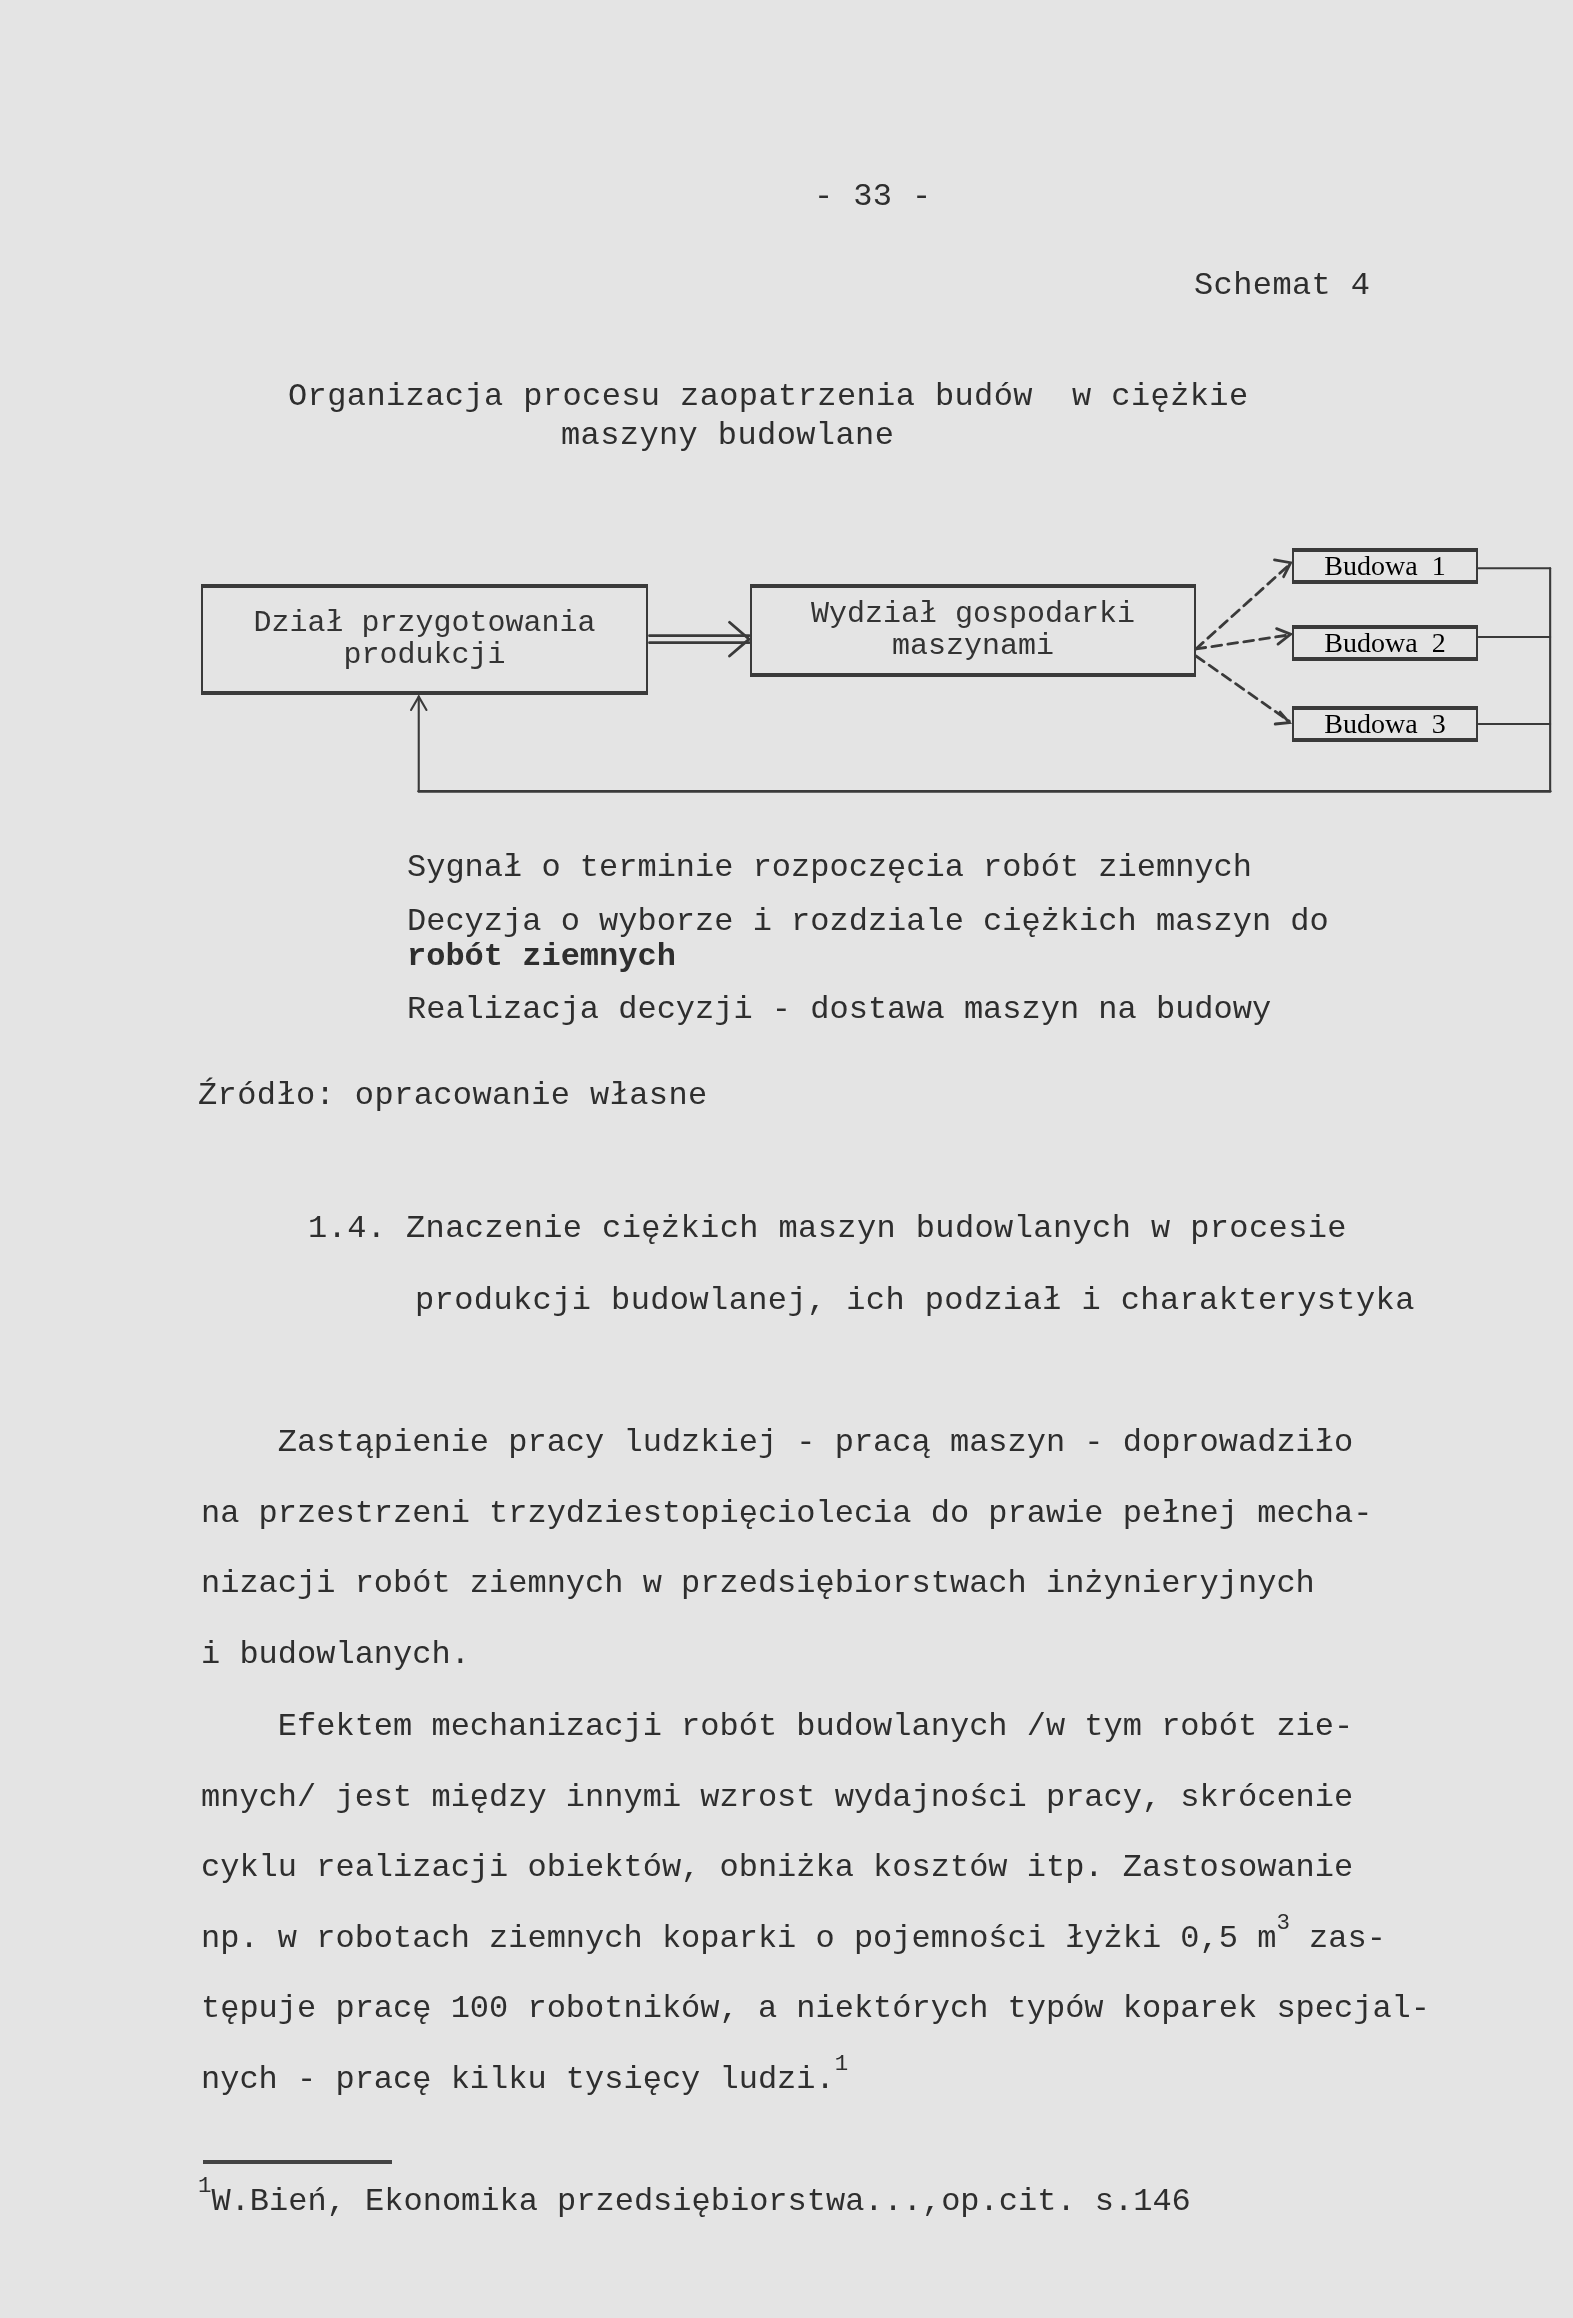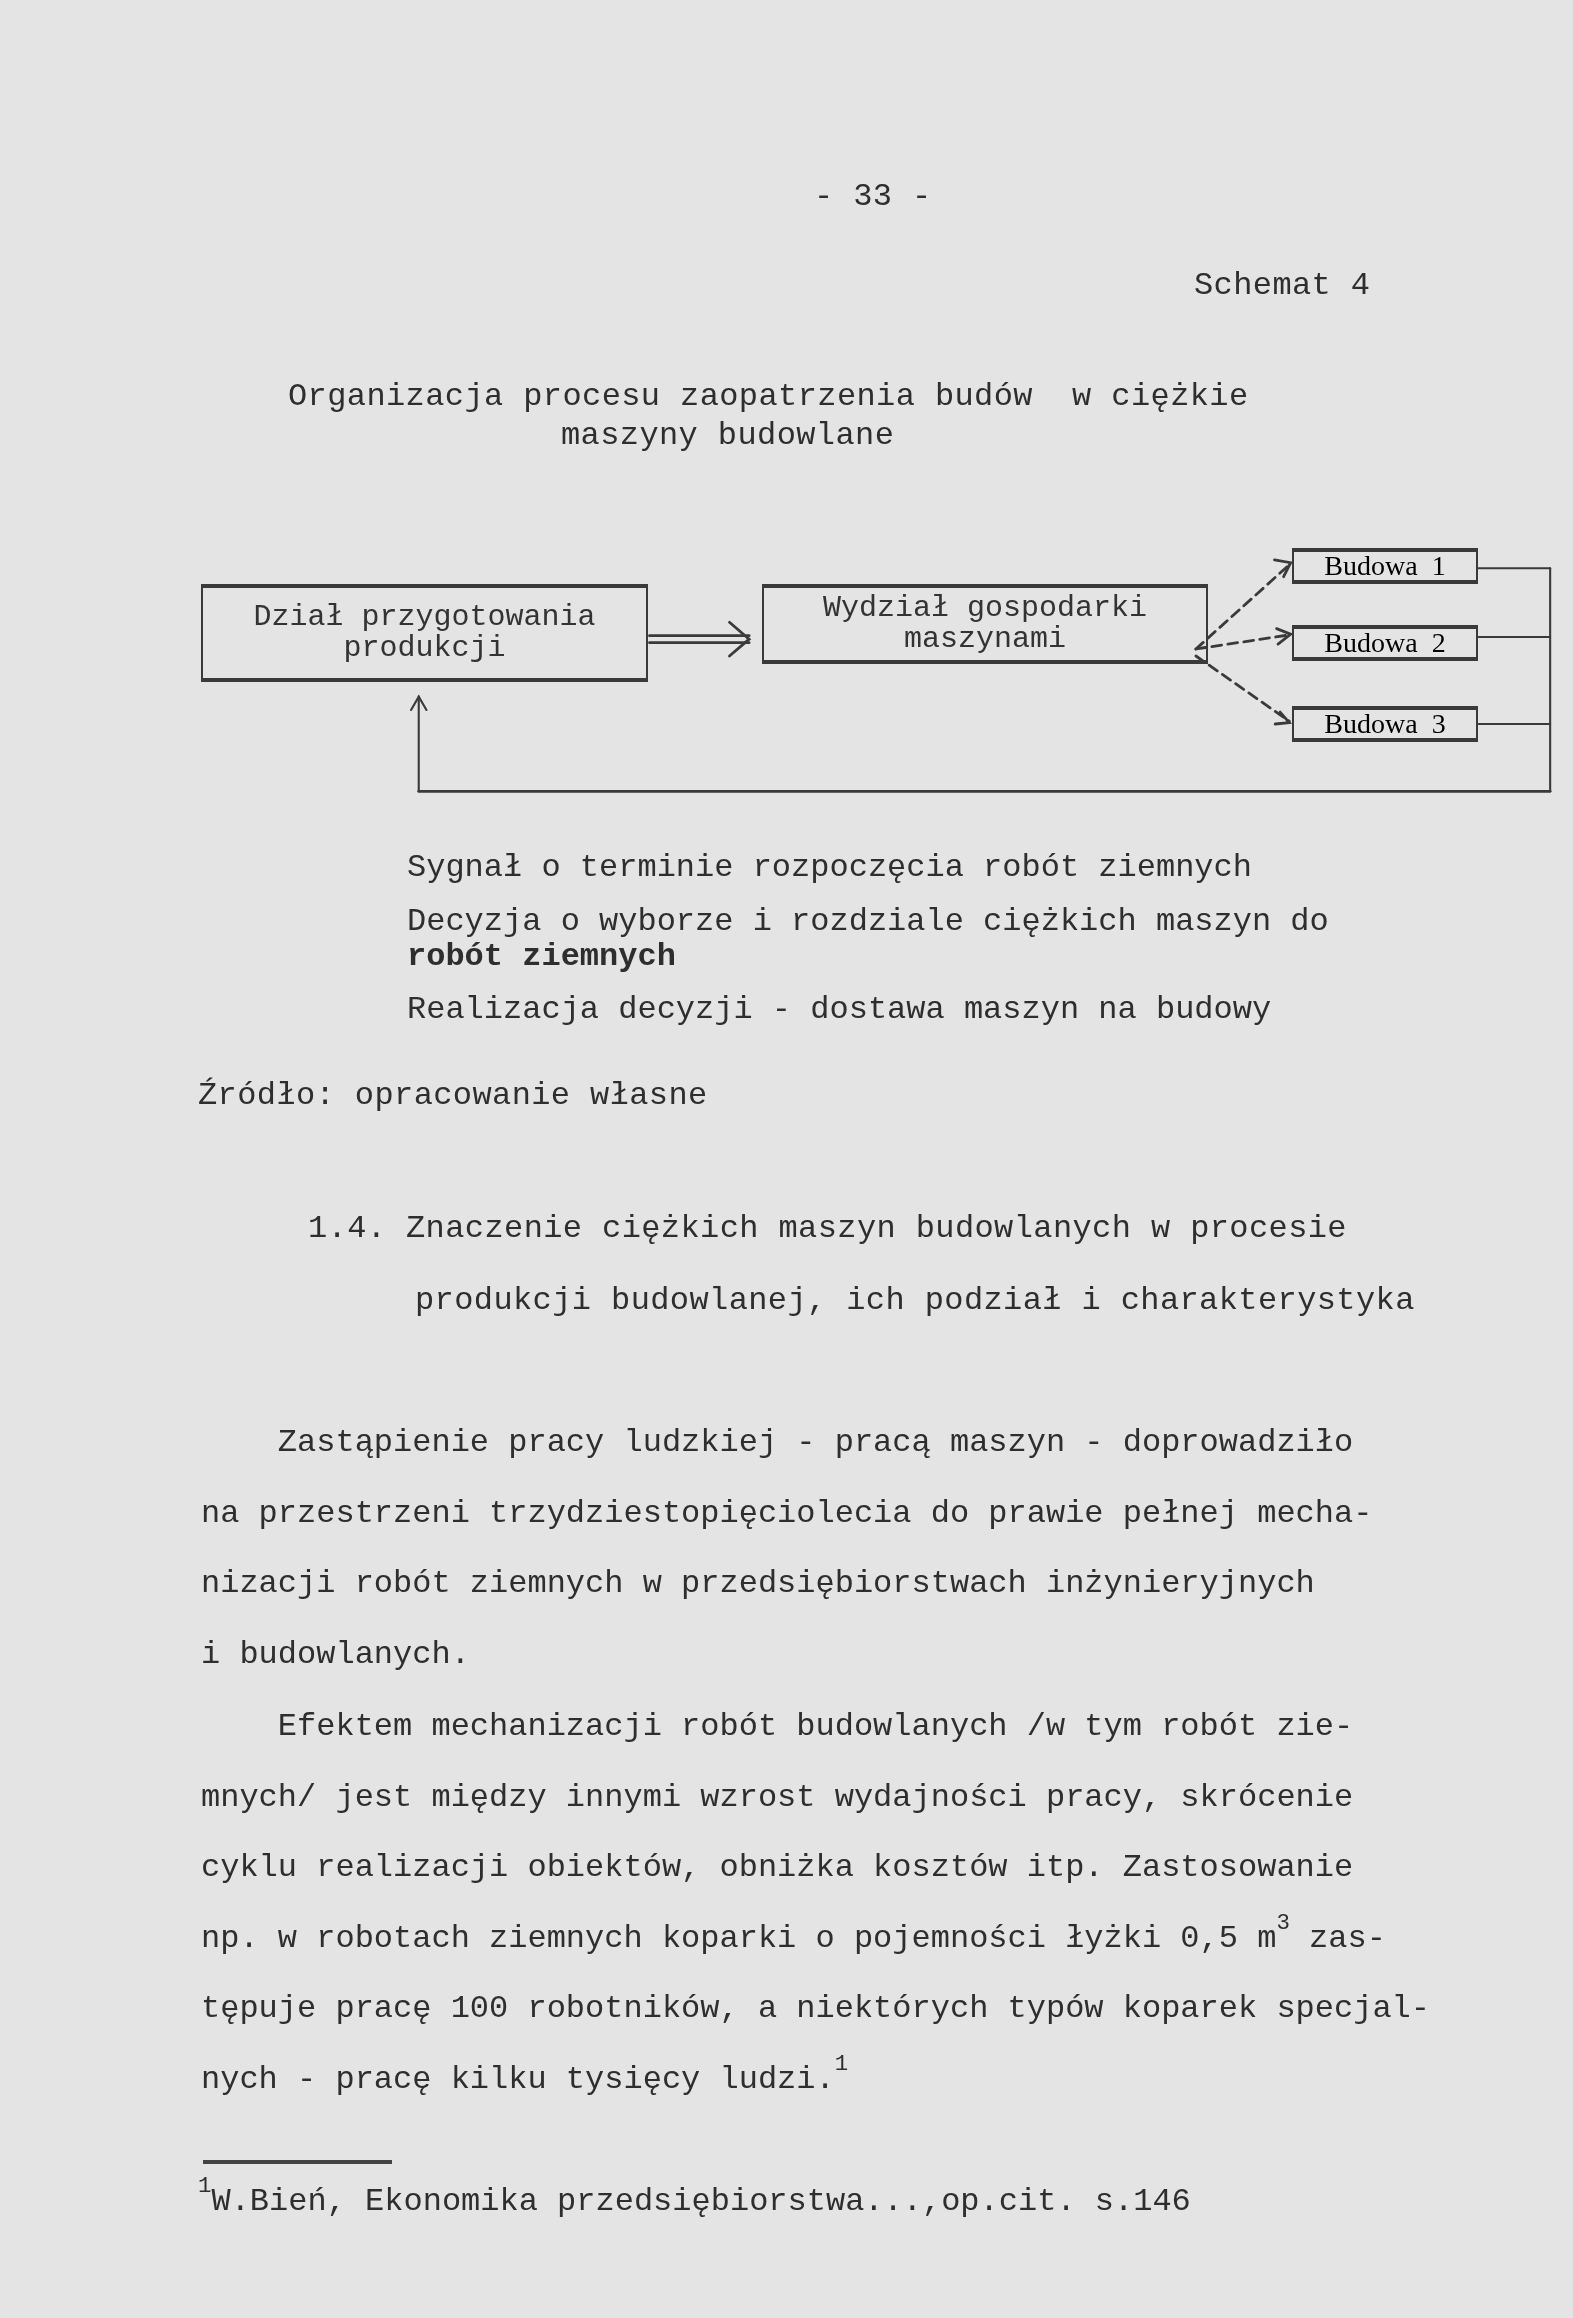--- a/index.html
+++ b/index.html
@@ -19,22 +19,22 @@
   .title2 { left: 561px; top: 420px; }
 
   .box {
     position: absolute;
     border: 2.1px solid #3a3a3a;
     border-top-width: 4.2px; border-bottom-width: 4.2px;
     display: flex; align-items: center; justify-content: center;
     text-align: center; box-sizing: border-box;
     font-size: 30px; line-height: 1.05; color: #333;
   }
-  .box-dzial { left: 201px; top: 584px; width: 447px; height: 98px; }
-  .box-wydzial { left: 750px; top: 584px; width: 446px; height: 80px; margin-left: 12px; }
+  .box-dzial { left: 201px; top: 584px; width: 447px; height: 111px; }
+  .box-wydzial { left: 750px; top: 584px; width: 446px; height: 93px; }
   .box-b { font-family: "Liberation Serif", "DejaVu Serif", serif; font-size: 28px; color:#000000; height: 36px; width: 186px; left: 1292px; }
   .box-b1 { top: 548px; }
   .box-b2 { top: 617px; margin-top: 8px; }
   .box-b3 { top: 706px; text-align: right; }
 
   svg.diagram { position: absolute; left: 0; top: 0; width: 1574px; height: 842px; pointer-events: none; }
 
   .legend-text { left: 407px; font-size: 32px; text-align: center; }
   .lg1 { top: 849px; }
   .lg2a { top: 903px; }

